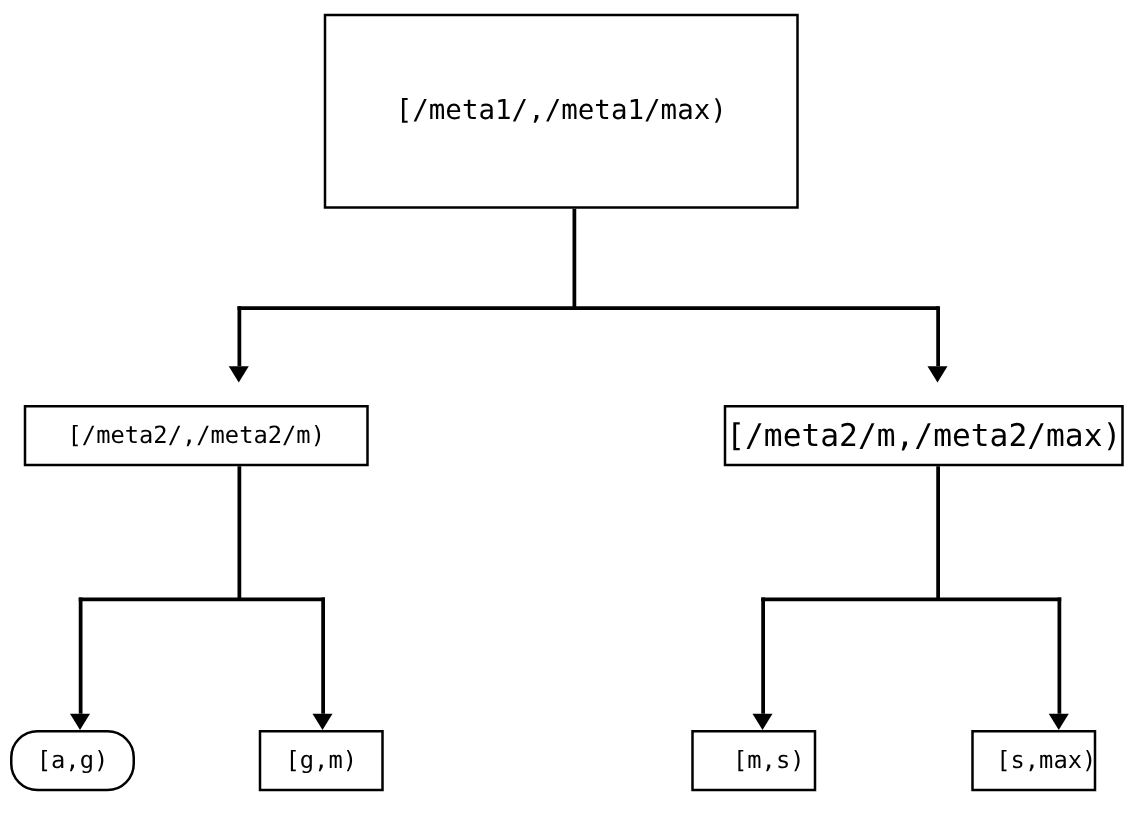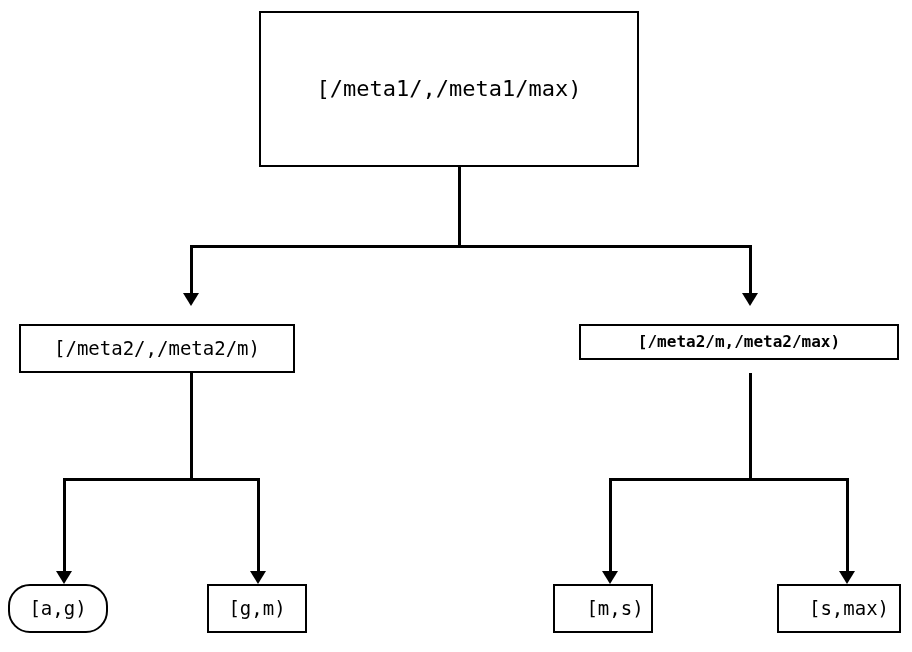--- a/index.html
+++ b/index.html
@@ -45,33 +45,32 @@
     left: 19px;
     top: 324px;
     width: 276px;
     height: 49px;
     font-size: 19px;
   }
   .node-mid-right {
     left: 579px;
     top: 324px;
     width: 320px;
-    height: 36px;
-    font-size: 16px;
-    font-weight: bold;
+    height: 49px;
+    font-size: 25px;
   }
   .node-leaf {
     top: 584px;
     height: 49px;
     font-size: 19px;
   }
   .leaf-ag   { left: 8px;   width: 100px; border-radius: 22px; }
   .leaf-gm   { left: 207px; width: 100px; }
   .leaf-ms   { left: 553px; width: 100px; padding-left: 24px; }
-  .leaf-smax { left: 777px; width: 124px; padding-left: 20px; }
+  .leaf-smax { left: 777px; width: 100px; padding-left: 20px; }
 
   
   .edge-v {
     position: absolute;
     width: 3px;
     background: #000000;
   }
   .edge-h {
     position: absolute;
     height: 3px;

